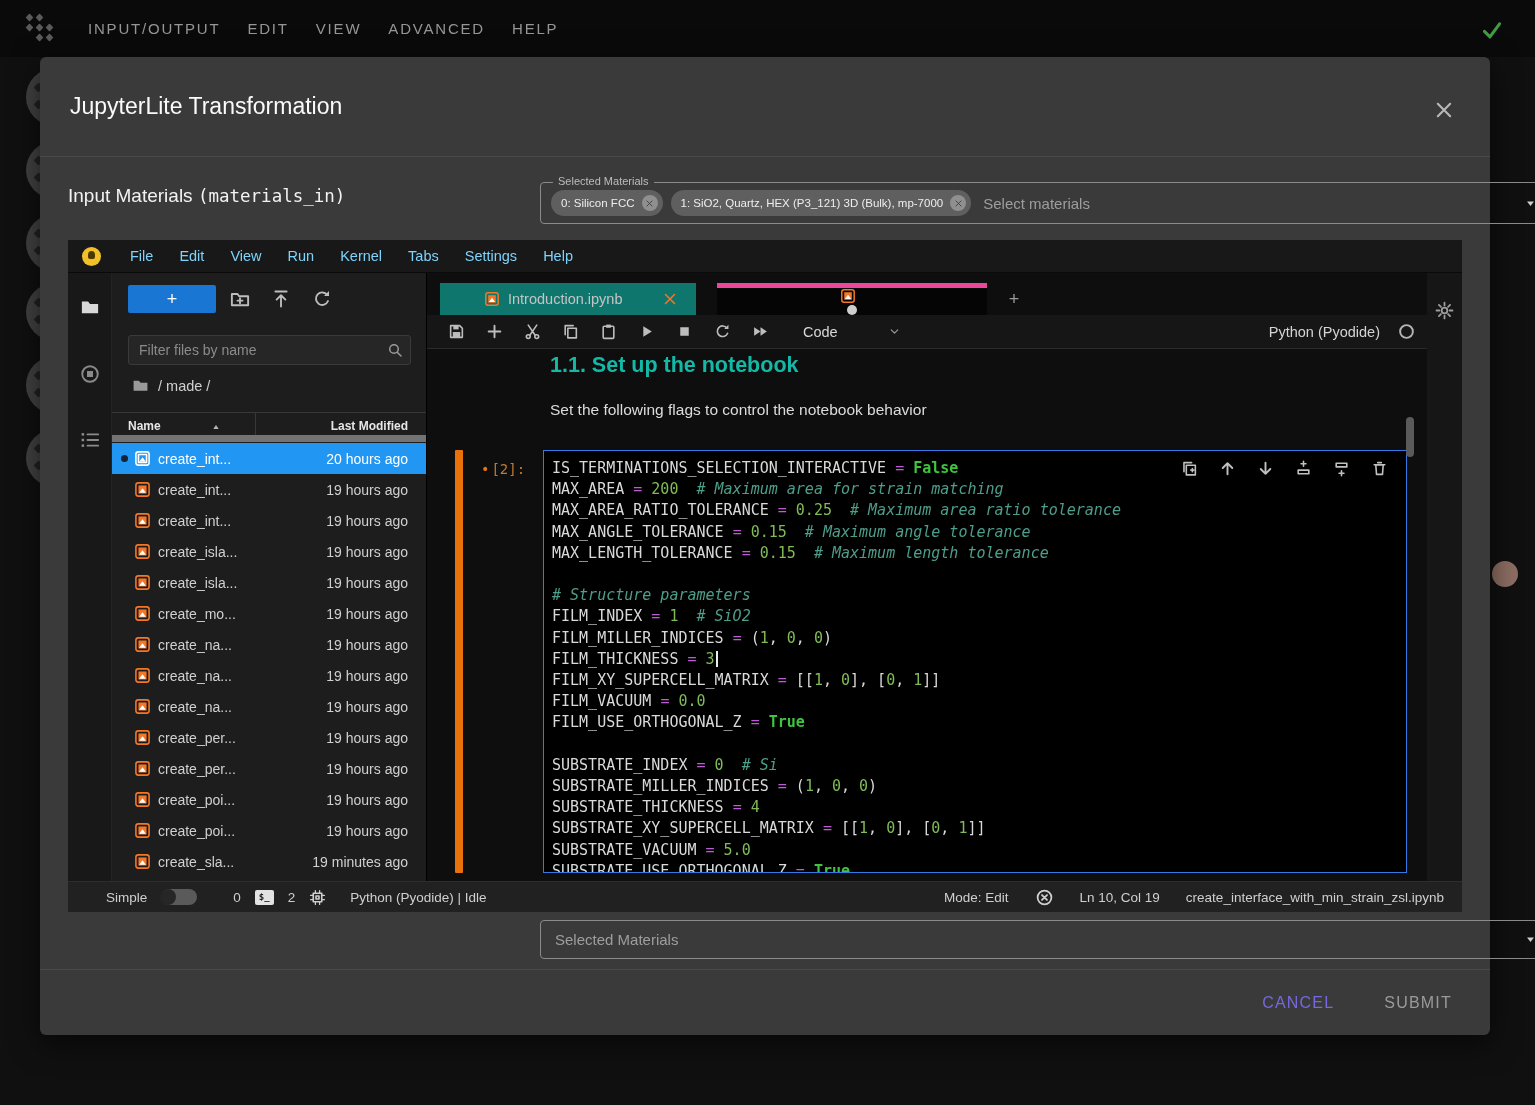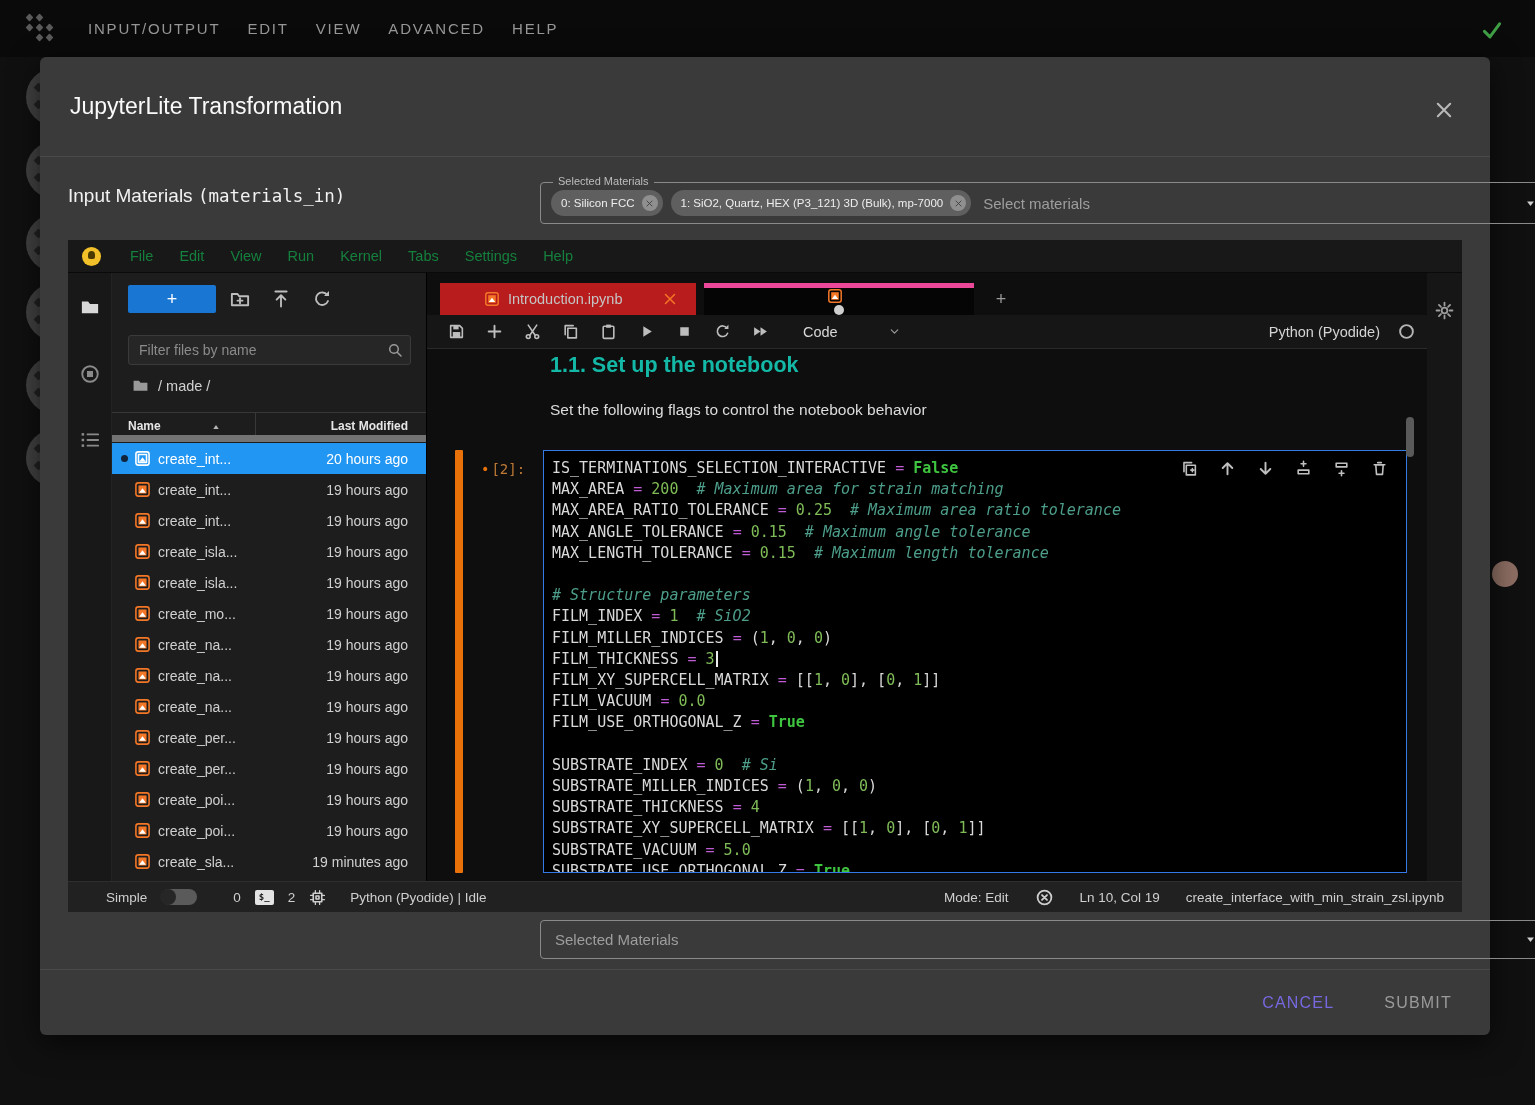--- a/index.html
+++ b/index.html
@@ -43,21 +43,21 @@
   .chip-x svg { width:9px; height:9px; }
   .ph { margin-left:12px; color:#9e9e9e; font-size:15px; flex:1; }
   .tri { width:11px; height:11px; color:#cfcfcf; }
 
   
   .jlab { position:absolute; left:28px; top:183px; width:1394px; height:672px; background:#161616; }
   .jl-menubar { position:absolute; top:0; left:0; right:0; height:33px; background:#181818; border-bottom:1px solid #0a0a0a; display:flex; align-items:center; }
   .jl-logo { margin-left:14px; width:19px; height:19px; border-radius:50%; background:#f2c029; position:relative; }
   .jl-logo:after { content:""; position:absolute; left:6px; top:4px; width:7px; height:8px; border-radius:50% 50% 2px 2px; background:#4a3a00; }
   #jlab-menus { margin-left:16px; display:flex; }
-  .jl-menu-item { padding:0 13px; font-size:14.5px; color:#15803d; cursor:pointer; }
+  .jl-menu-item { padding:0 13px; font-size:14.5px; color:#7dd3fc; cursor:pointer; }
 
   .jl-body { position:absolute; top:33px; left:0; right:0; bottom:31px; display:flex; }
   .jl-rail { position:relative; width:44px; background:#181818; border-right:1px solid #232323; }
   .jl-rail .ic { position:absolute; left:12px; width:20px; height:20px; color:#8a8a8a; cursor:pointer; }
   .rail-folder { top:24px; color:#d8d8d8 !important; }
   .rail-run { top:91px; } .rail-list { top:157px; }
 
   .jl-fb { position:relative; width:315px; background:#1d1d1d; border-right:1px solid #000; }
   .fb-toolbar { position:absolute; top:12px; left:0; right:0; height:28px; display:flex; align-items:center; }
   .launcher-btn { margin-left:16px; width:88px; height:28px; background:#1976d2; border:none; border-radius:2px; color:#fff; font-size:18px; cursor:pointer; line-height:26px; }
@@ -79,21 +79,21 @@
   .frow.sel { background:#2196f3; color:#fff; }
   .fdot { position:absolute; left:9px; width:7px; height:7px; border-radius:50%; background:#10243c; }
   .nbic { position:absolute; left:22px; width:17px; height:17px; color:#f37726; }
   .nbic.s { color:#fff; }
   .fname { margin-left:46px; white-space:nowrap; }
   .ftime { margin-left:auto; margin-right:18px; }
 
   .jl-nb { position:relative; flex:1; background:#0e0e0e; }
   .tabbar { position:absolute; top:10px; left:13px; right:0; height:32px; display:flex; }
   .tab { position:relative; display:flex; align-items:center; height:32px; padding:0 10px 0 9px; font-size:14.5px; cursor:pointer; }
-  .tab.inactive { width:256px; background:#b91c1c; color:#c4c4c4; margin-right:8px;padding-left:44px; }
+  .tab.inactive { width:256px; background:#0f766e; color:#c4c4c4; margin-right:21px;padding-left:44px; }
   .tab.active { width:270px; background:#050505; color:#ec4899; border-top:5px solid #ec4899;flex-direction:column; }
   .tab .ic { width:16px; height:16px; margin-right:8px; color:#f37726; flex:none; }
   .tab-label { flex:1; white-space:nowrap; overflow:hidden; }
   .tab-close { width:14px; height:14px; color:#9a9a9a; flex:none; cursor:pointer; }
   .tab-dot { width:10px; height:10px; border-radius:50%; background:#cfcfcf; flex:none; }
   .tab-add { width:30px; height:32px; background:none; border:none; color:#9a9a9a; font-size:18px; margin-left:12px; cursor:pointer; }
   .nbtool { position:absolute; top:42px; left:0; right:0; height:34px; background:#161616; border-bottom:1px solid #2a2a2a; display:flex; align-items:center; }
   #nb-icons { display:flex; margin-left:21px; gap:21px; }
   .nbt-ic { background:none; border:none; width:17px; height:17px; color:#bdbdbd; padding:0; cursor:pointer; }
   .celltype { margin-left:34px; color:#d8d8d8; font-size:14.5px; cursor:pointer; }

